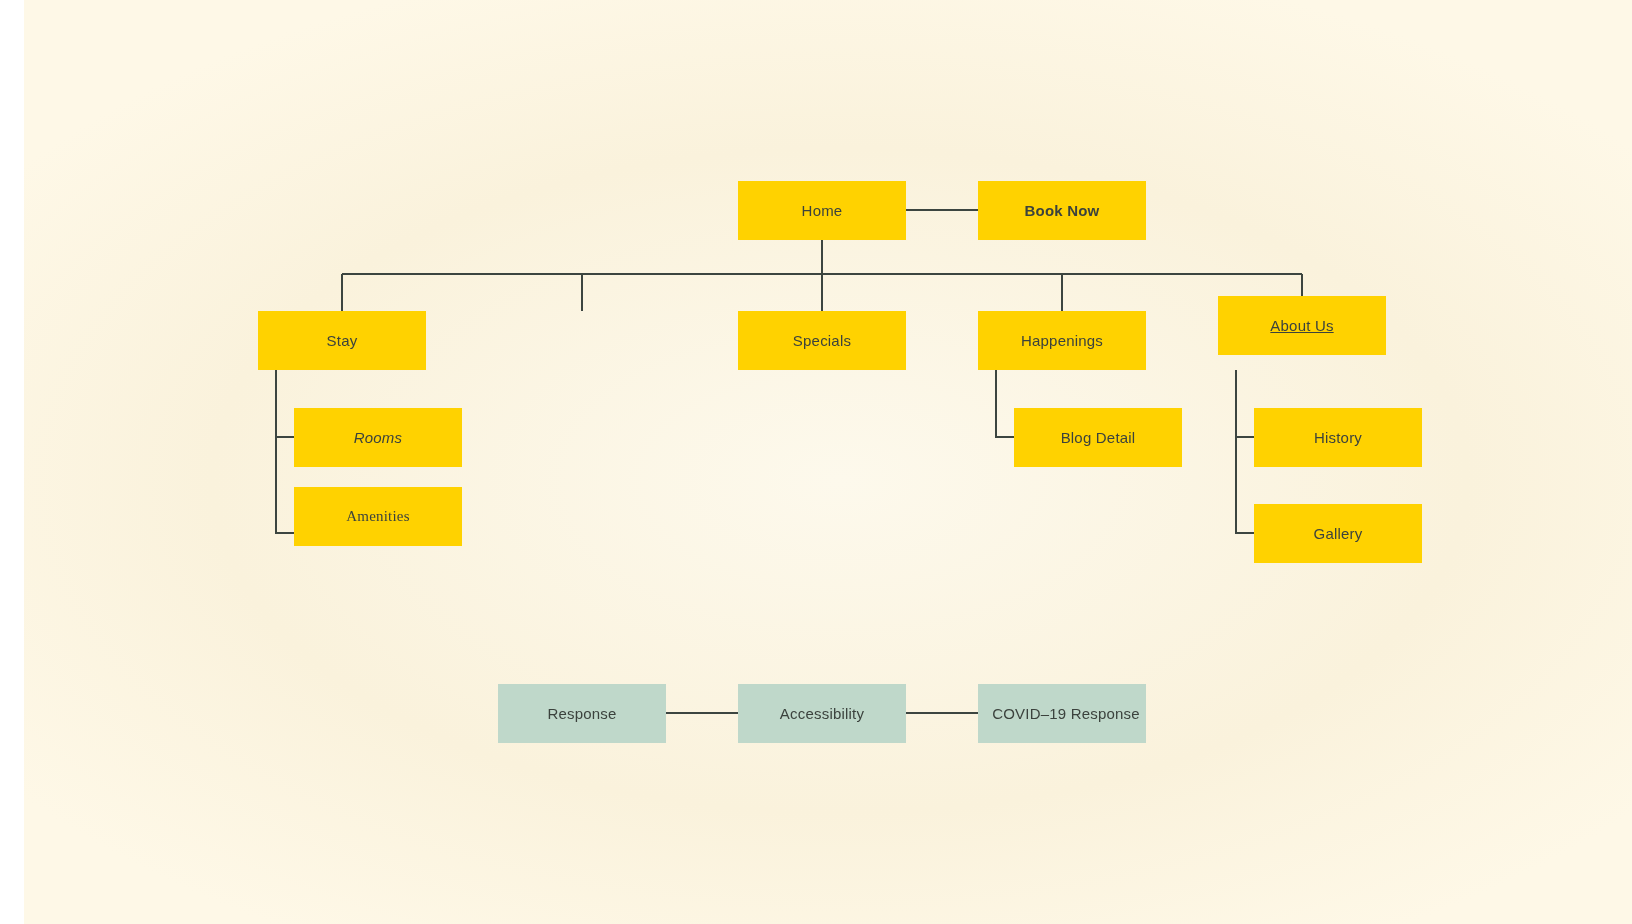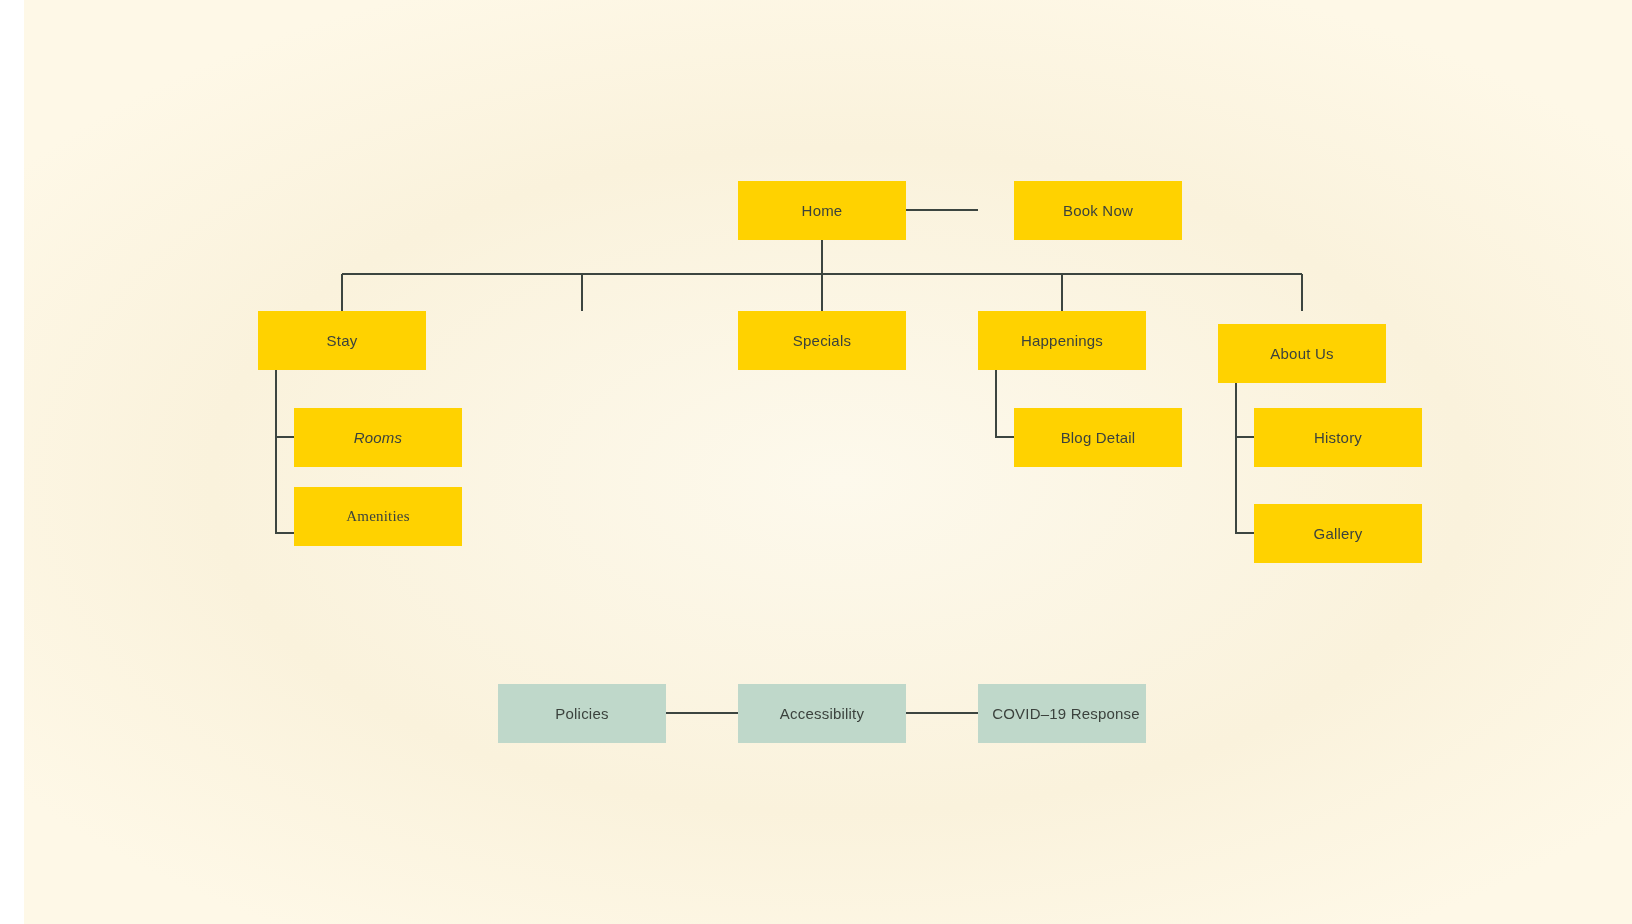--- a/index.html
+++ b/index.html
@@ -43,26 +43,26 @@
     color: var(--text, #3B423D);
     cursor: pointer;
     box-sizing: border-box;
     text-align: center;
   }
   .node.primary { background: var(--primary, #FFD200); }
   .node.utility { background: var(--utility, #BFD8CA); }
 
   
   .n-home          { left: 714px;  top: 181px; }
-  .n-book-now      { left: 990px;  top: 181px; }
+  .n-book-now      { left: 954px;  top: 181px; font-weight: bold; }
   .n-stay          { left: 234px;  top: 311px; }
   .n-experiences   { left: 474px;  top: 311px; }
   .n-specials      { left: 714px;  top: 311px; }
   .n-happenings    { left: 954px;  top: 311px; }
-  .n-about-us      { left: 1194px; top: 324px; }
+  .n-about-us      { left: 1194px; top: 296px; text-decoration: underline; }
   .n-rooms         { left: 270px;  top: 408px; font-style: italic; }
   .n-amenities     { left: 270px;  top: 487px; font-family: Liberation Serif, serif; }
   .n-blog-detail   { left: 990px;  top: 408px; text-align: right; }
   .n-history       { left: 1230px; top: 408px; }
   .n-gallery       { left: 1230px; top: 504px; }
   .n-policies      { left: 474px;  top: 684px; }
   .n-accessibility { left: 714px;  top: 684px; }
   .n-covid         { left: 954px;  top: 684px; padding-left: 8px; }
 </style>
 </head>
@@ -103,17 +103,17 @@
   <div class="node primary n-specials">Specials</div>
   <div class="node primary n-happenings">Happenings</div>
   <div class="node primary n-about-us">About Us</div>
 
   <div class="node primary n-rooms">Rooms</div>
   <div class="node primary n-amenities">Amenities</div>
   <div class="node primary n-blog-detail">Blog Detail</div>
   <div class="node primary n-history">History</div>
   <div class="node primary n-gallery">Gallery</div>
 
-  <div class="node utility n-policies">Policies</div>
+  <div class="node utility n-policies">Response</div>
   <div class="node utility n-accessibility">Accessibility</div>
   <div class="node utility n-covid">COVID–19 Response</div>
 
 </div>
 
 </body></html>

